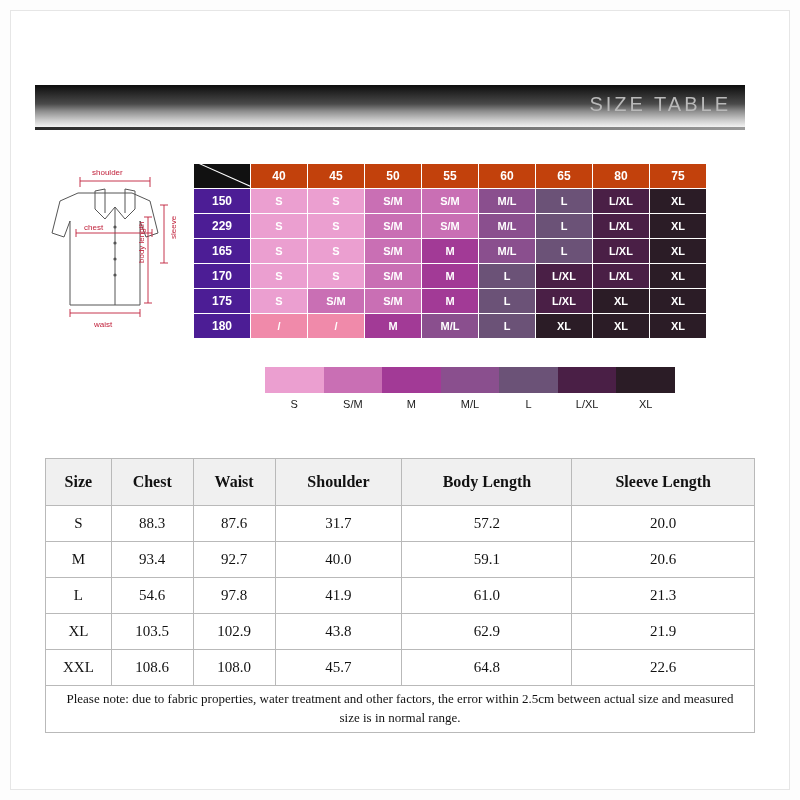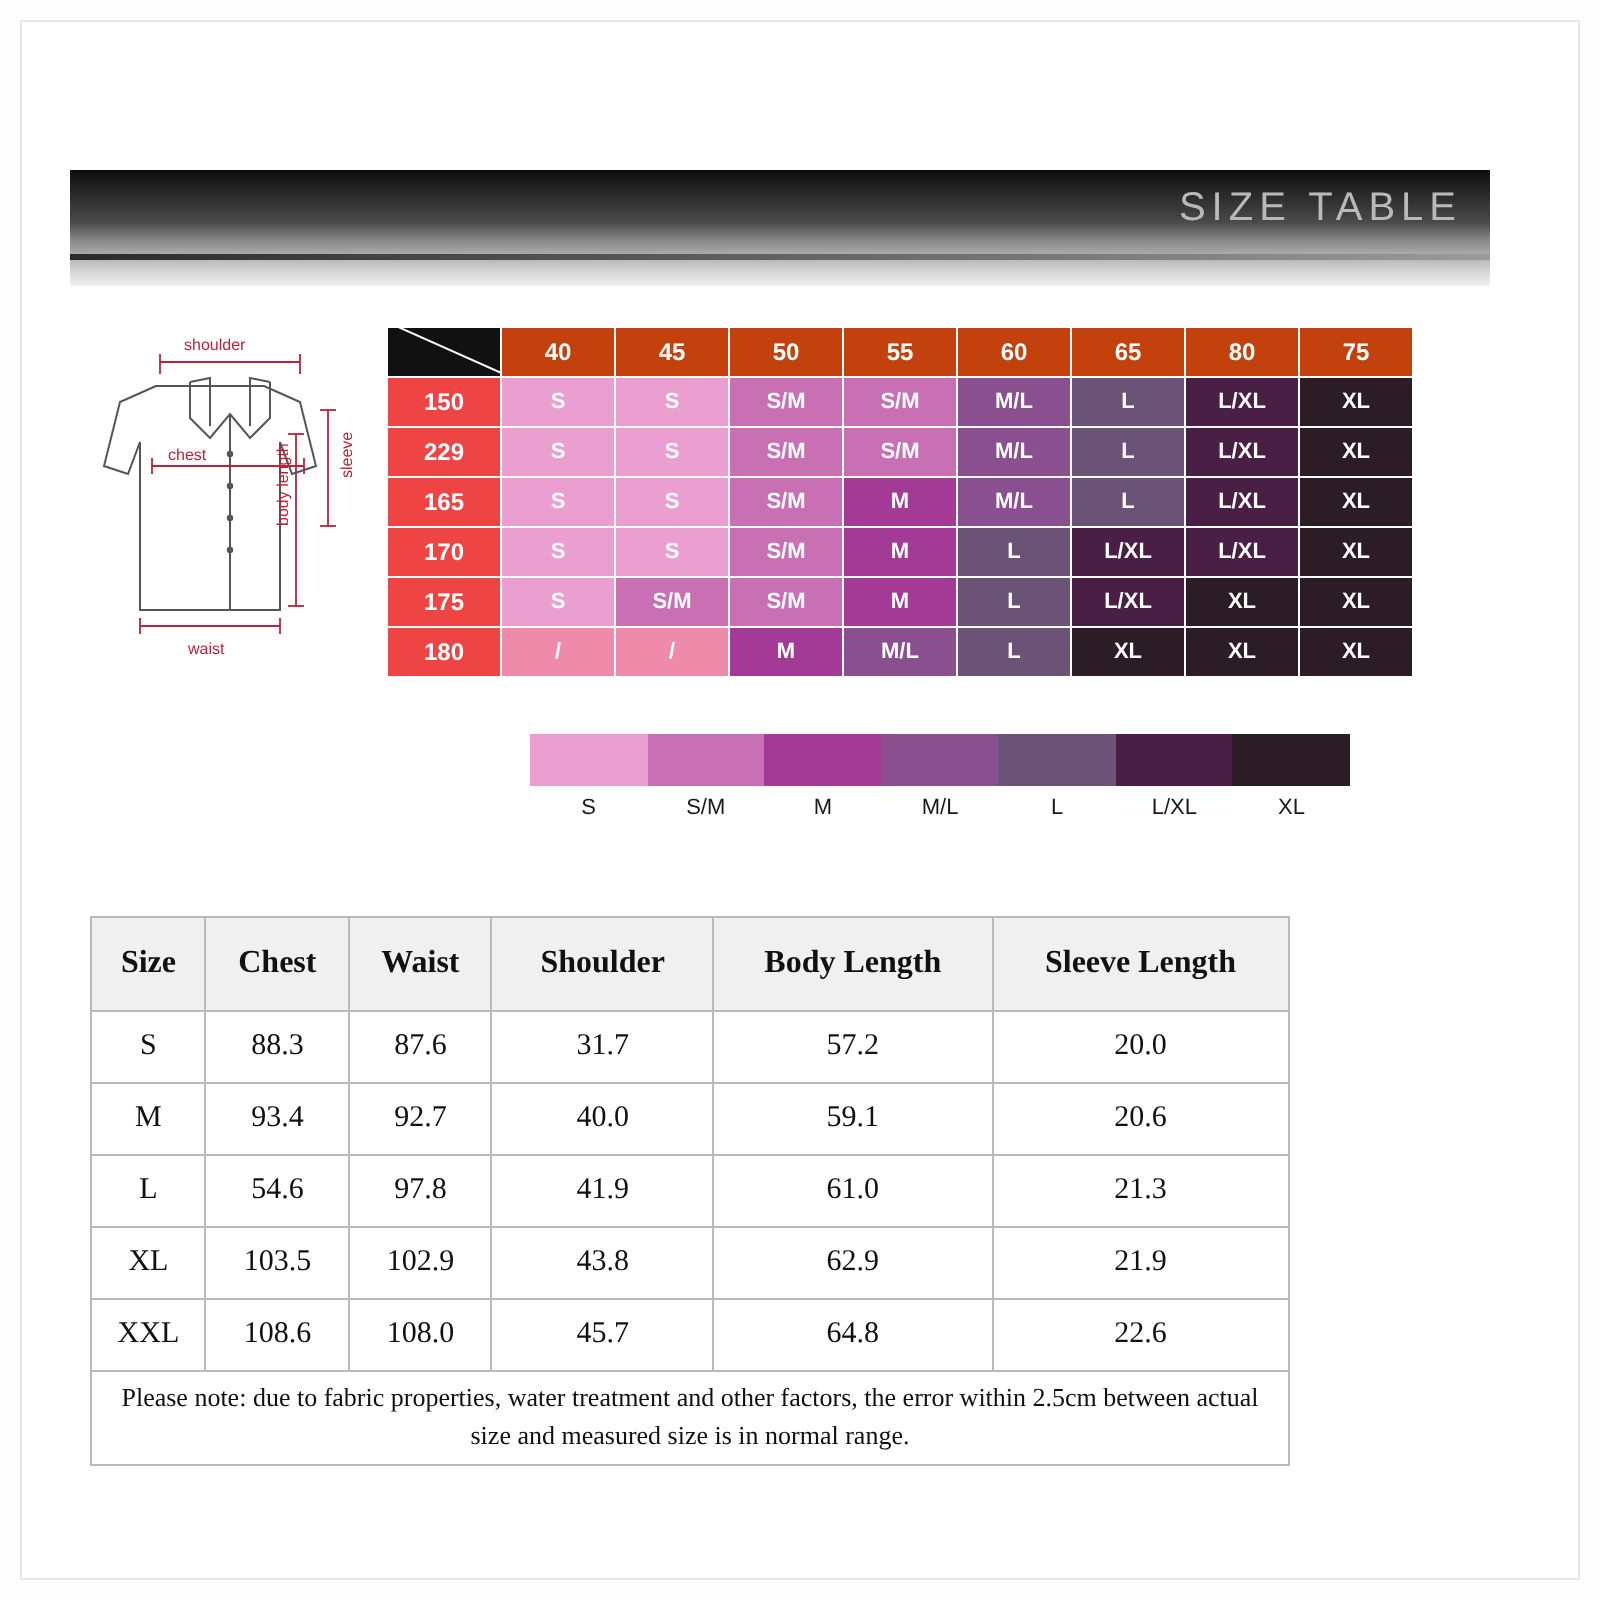--- a/index.html
+++ b/index.html
@@ -29,21 +29,21 @@
     box-sizing: border-box;
     background: #ffffff;
   }
 
   
   .banner {
     position: absolute;
     left: 35px;
     top: 85px;
     width: 710px;
-    height: 58px;
+    height: 42px;
     background: linear-gradient(to bottom, #0d0d0d 0%, #4a4a4a 45%, #8c8c8c 62%, #cfcfcf 85%, #f2f2f2 100%);
   }
   .banner-title {
     position: absolute;
     right: 14px;
     top: 8px;
     font-family: "Liberation Sans", sans-serif;
     font-size: 20px;
     letter-spacing: 3px;
     color: #b9b9b9;
@@ -87,21 +87,21 @@
     padding: 0;
     font-weight: bold;
     color: #ffffff;
   }
   table.sizegrid td.hdr, table.sizegrid th.hdr {
     background: #c2410c;
     color: #ffffff;
     font-size: 12px;
   }
   table.sizegrid td.rowhdr {
-    background: #ef4444;
+    background: #4c1d95;
     color: #ffffff;
     font-size: 12px;
     width: 54px;
   }
   .corner-cell {
     position: relative;
     background: #111111;
     width: 54px;
     overflow: hidden;
   }
@@ -139,21 +139,21 @@
 
   
   .meas-wrap {
     position: absolute;
     left: 45px;
     top: 458px;
     width: 710px;
   }
   table.meas {
     border-collapse: collapse;
-    width: 600px;
+    width: 710px;
     font-family: "Liberation Serif", serif;
     font-size: 15px;
     color: #111111;
   }
   table.meas th {
     background: #f0f0f0;
     font-weight: bold;
     height: 44px;
     border: 1px solid #b9b9b9;
     text-align: center;

